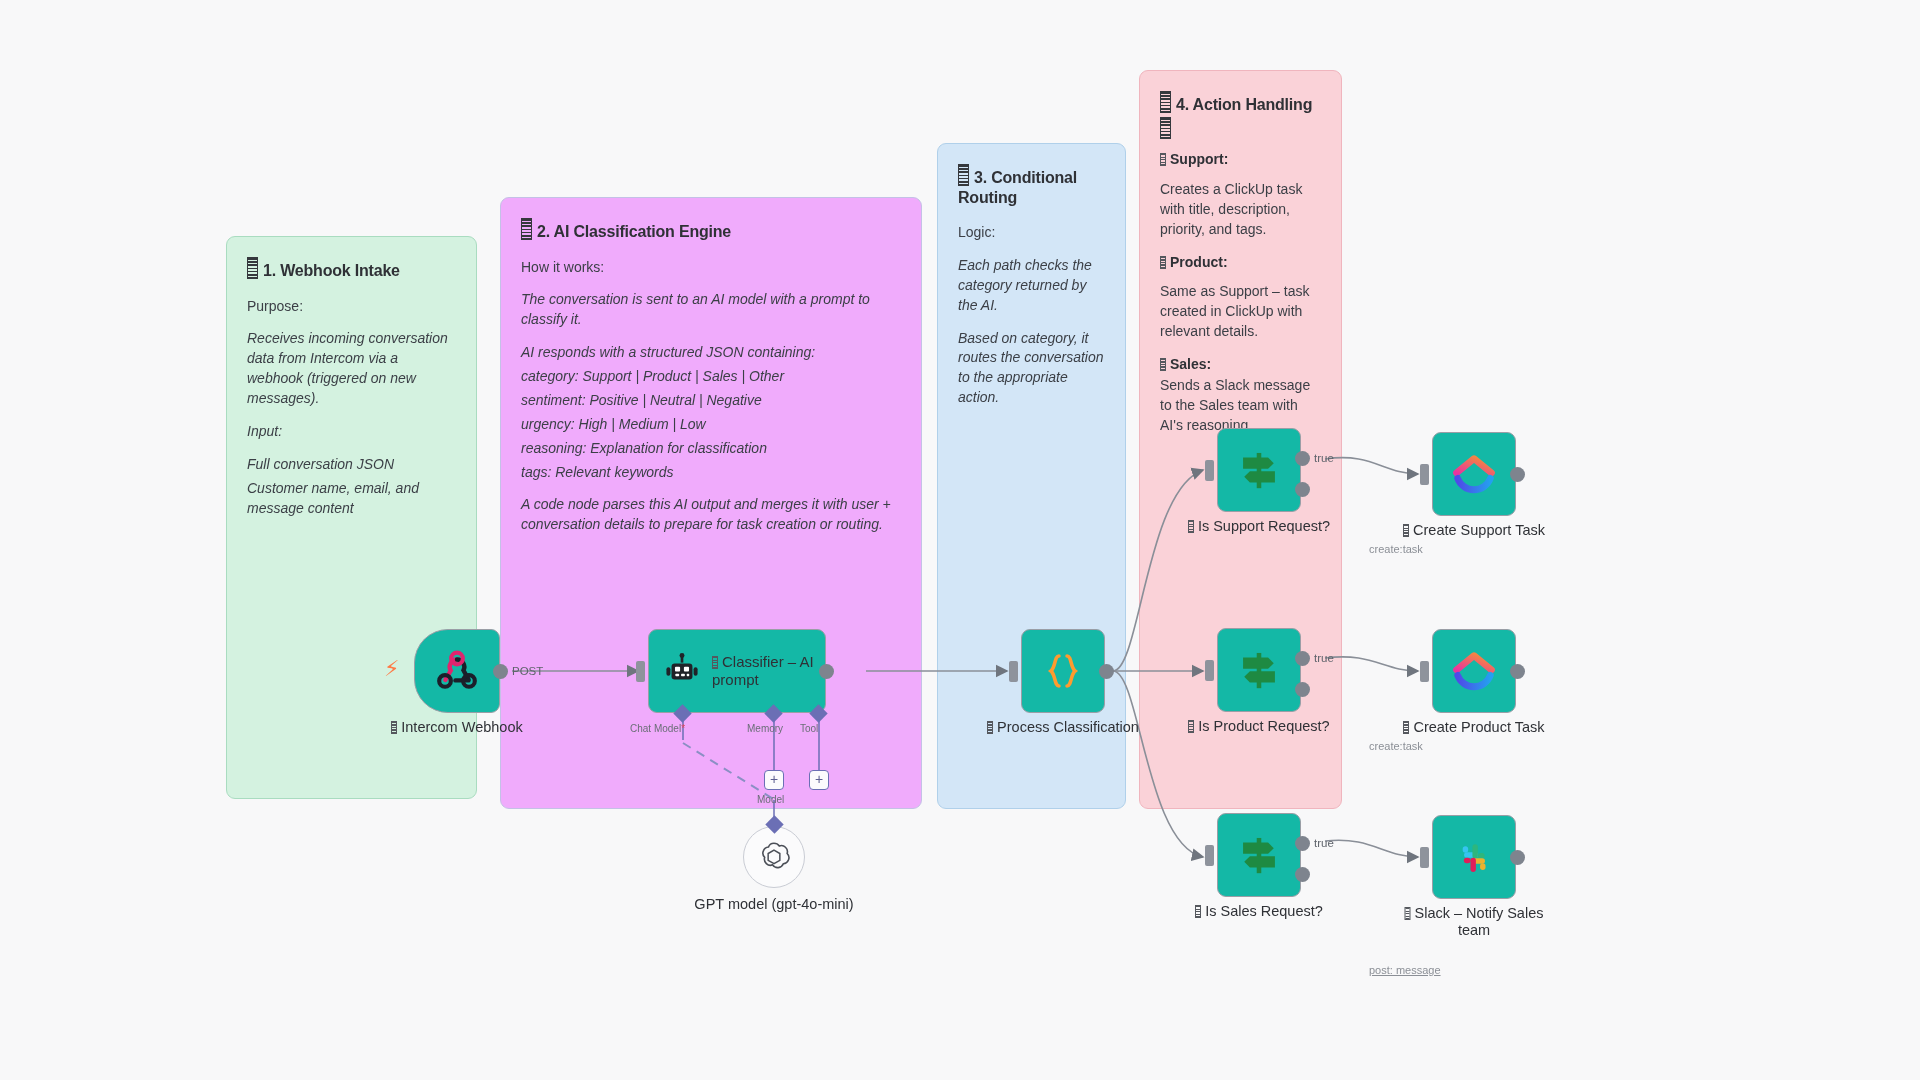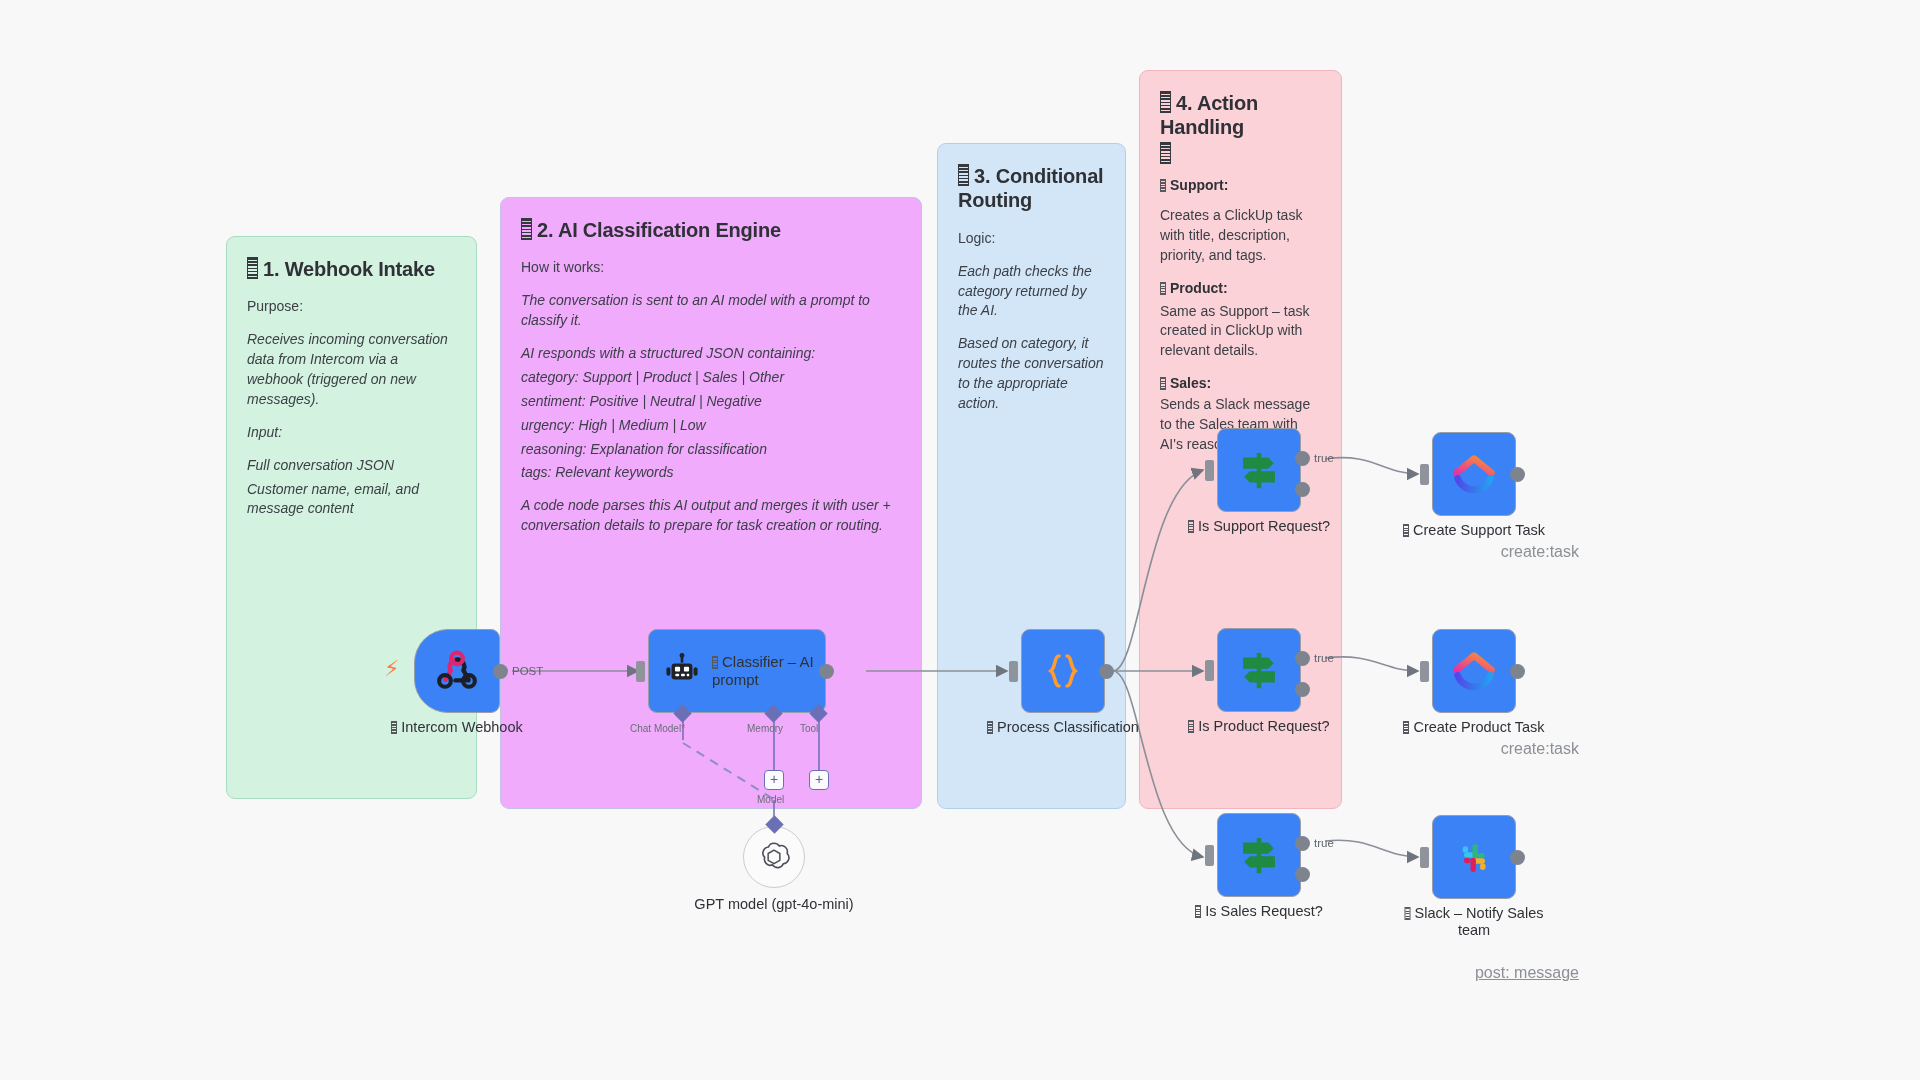--- a/index.html
+++ b/index.html
@@ -25,21 +25,21 @@
 
   
   .panel {
     position: absolute;
     border-radius: 9px;
     border: 1px solid rgba(0,0,0,0.08);
     z-index: 1;
     padding: 20px 20px 16px 20px;
   }
   .panel-title {
-    font-size: 20px;
+    font-size: 16px;
     font-weight: 700;
     color: #2f3136;
     line-height: 1.22;
     margin: 0 0 16px 0;
     letter-spacing: -0.2px;
   }
   .panel p {
     margin: 0 0 13px 0;
     font-size: 14px;
     line-height: 1.42;
@@ -72,21 +72,21 @@
     margin-right: 4px;
   }
 
   
   .node {
     position: absolute;
     z-index: 3;
   }
   .node-box {
     width: 84px; height: 84px;
-    background: #3b82f6;
+    background: #14b8a6;
     border: 1.6px solid #9a9ea6;
     border-radius: 9px;
     display: flex; align-items: center; justify-content: center;
     box-shadow: 0 0 0 0 rgba(0,0,0,0);
   }
   .node-box.trigger {
     width: 86px; height: 84px;
     border-radius: 34px 9px 9px 34px;
   }
   .node-box.wide {
@@ -106,22 +106,22 @@
     color: #2f3136;
     line-height: 1.18;
     white-space: normal;
   }
   .node-sub {
     position: absolute;
     top: 114px;
     left: 50%;
     transform: translateX(-50%);
     width: 210px;
-    text-align: right;
-    font-size: 16px;
+    text-align: left;
+    font-size: 11px;
     color: #8b8f96;
   }
   .node-inline-label {
     font-size: 15px;
     color: #2f3136;
     line-height: 1.2;
     max-width: 112px;
   }
 
   
@@ -233,21 +233,21 @@
 
   <div class="panel" style="left:1139px; top:70px; width:203px; height:739px; background:#fad2d8; border-color:#f0b5be;">
     <div class="panel-title" style="margin-bottom:10px;">
       <span class="tofu"></span><span>4. Action Handling</span>
       <div style="margin-top:2px;"><span class="tofu"></span></div>
     </div>
     <p style="margin-bottom:10px;">
       <span class="tofu-sm"></span><b>Support:</b>
     </p>
     <p>Creates a ClickUp task with title, description, priority, and tags.</p>
-    <p style="margin-bottom:3px;">
+    <p style="margin-bottom:10px;">
       <span class="tofu-sm"></span><b>Product:</b>
     </p>
     <p>Same as Support – task created in ClickUp with relevant details.</p>
     <p style="margin-bottom:1px;">
       <span class="tofu-sm"></span><b>Sales:</b>
     </p>
     <p>Sends a Slack message to the Sales team with AI's reasoning.</p>
   </div>
 
   <svg class="wires" viewBox="0 0 1920 1080">

